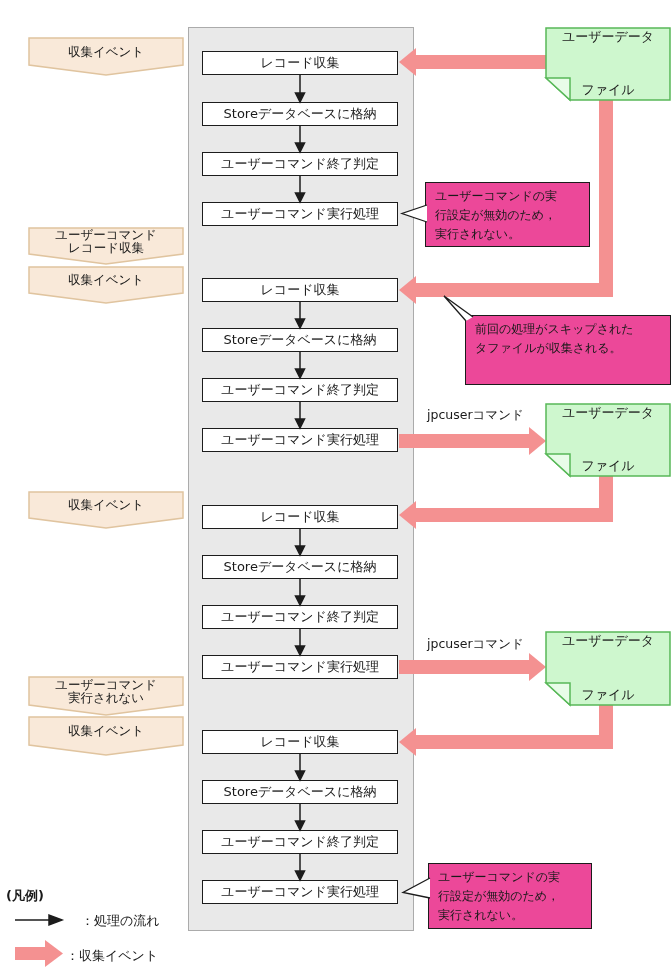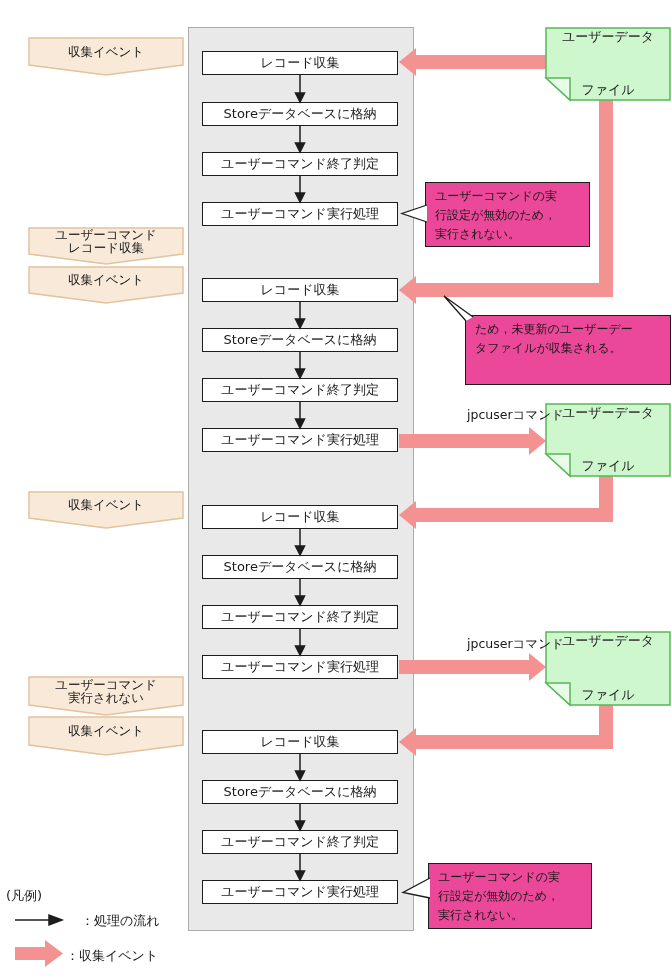--- a/index.html
+++ b/index.html
@@ -13,38 +13,38 @@
   .fbox{box-sizing:border-box;left:202px;width:196px;height:24px;background:#fff;
         border:1.4px solid #1c1c1c;z-index:1;display:flex;align-items:center;
         justify-content:center;font-size:13px;white-space:nowrap;}
   svg.layer{left:0;top:0;z-index:2;pointer-events:none;}
   .callout{box-sizing:border-box;background:#ec4899;border:1.4px solid #1c1c1c;z-index:1;
            font-size:12px;line-height:19px;padding:4px 0 0 9px;white-space:nowrap;}
   .ptext{z-index:3;display:flex;flex-direction:column;align-items:center;justify-content:center;
          text-align:center;font-size:12.5px;line-height:13.5px;white-space:nowrap;}
   .ntext{z-index:3;display:flex;flex-direction:column;align-items:center;justify-content:space-between;
          text-align:center;font-size:13px;line-height:17px;white-space:nowrap;gap:20px;}
-  .jpc{z-index:3;font-size:12.5px;white-space:nowrap;font-family:"DejaVu Sans","Liberation Sans",sans-serif;margin-left:40px;}
+  .jpc{z-index:3;font-size:12.5px;white-space:nowrap;font-family:"DejaVu Sans","Liberation Sans",sans-serif;}
   .legend-label{z-index:3;font-size:13px;white-space:nowrap;}
 </style>
 </head>
 <body>
 
 <div class="canvas">
 
 
   <div class="abs container"></div>
 
   <div class="abs callout" style="left:425px;top:182px;width:165px;height:65px;">
     <div>ユーザーコマンドの実</div>
     <div>行設定が無効のため，</div>
     <div>実行されない。</div>
   </div>
   <div class="abs callout" style="left:465px;top:315px;width:206px;height:70px;">
-    <div>ため，未更新のユーザーデー</div>
+    <div>前回の処理がスキップされた</div>
     <div>タファイルが収集される。</div>
   </div>
   <div class="abs callout" style="left:428px;top:863px;width:164px;height:66px;">
     <div>ユーザーコマンドの実</div>
     <div>行設定が無効のため，</div>
     <div>実行されない。</div>
   </div>
 
   <div class="abs fbox" style="top:51px;">レコード収集</div>
   <div class="abs fbox" style="top:102px;">Storeデータベースに格納</div>
@@ -184,17 +184,17 @@
     <div>ファイル</div>
   </div>
   <div class="abs ntext" style="left:550px;top:632px;width:116px;height:71px;">
     <div>ユーザーデータ</div>
     <div>ファイル</div>
   </div>
 
   <div class="abs jpc" style="left:427px;top:407px;">jpcuserコマンド</div>
   <div class="abs jpc" style="left:427px;top:636px;">jpcuserコマンド</div>
 
-  <div class="abs legend-label" style="left:6px;top:887px;">(凡例)</div>
+  <div class="abs legend-label" style="left:6px;top:887px;font-weight:bold;">(凡例)</div>
   <div class="abs legend-label" style="left:81px;top:912px;">：処理の流れ</div>
   <div class="abs legend-label" style="left:66px;top:947px;">：収集イベント</div>
 
 </div>
 
 </body></html>

